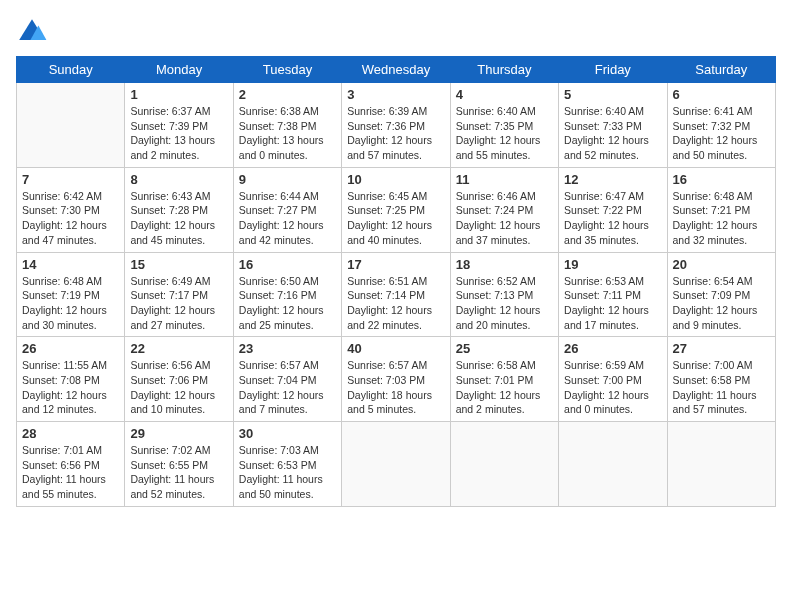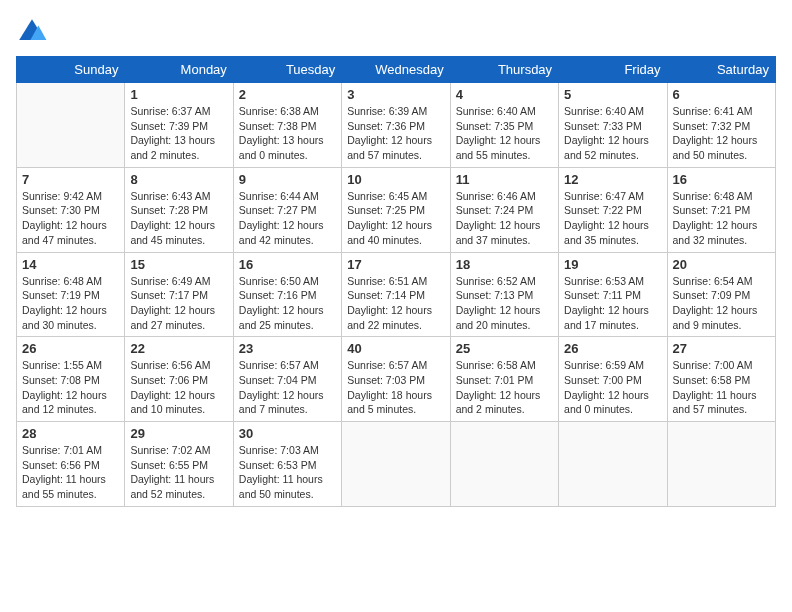--- a/index.html
+++ b/index.html
@@ -53,21 +53,21 @@
       color: #555;
     }
     .calendar {
       width: 100%;
       border-collapse: collapse;
       border: 1px solid #ccc;
     }
     .calendar th {
       background-color: #1565c0;
       color: #fff;
-      text-align: right;
+      text-align: center;
       padding: 5px 6px;
       font-size: 13px;
       font-weight: normal;
       border: 1px solid #1565c0;
     }
     .calendar td {
       border: 1px solid #ccc;
       vertical-align: top;
       padding: 4px 5px;
       width: 108px;
@@ -169,21 +169,21 @@
           <span>Sunrise: 6:41 AM</span><br>
           <span>Sunset: 7:32 PM</span><br>
           <span>Daylight: 12 hours and 50 minutes.</span>
         </div>
       </td>
       </tr>
       <tr>
         <td>
         <span class="day-number">7</span>
         <div class="cell-content">
-          <span>Sunrise: 9:42 AM</span><br>
+          <span>Sunrise: 6:42 AM</span><br>
           <span>Sunset: 7:30 PM</span><br>
           <span>Daylight: 12 hours and 47 minutes.</span>
         </div>
       </td>
         <td>
         <span class="day-number">8</span>
         <div class="cell-content">
           <span>Sunrise: 6:43 AM</span><br>
           <span>Sunset: 7:28 PM</span><br>
           <span>Daylight: 12 hours and 45 minutes.</span>
@@ -285,21 +285,21 @@
           <span>Sunrise: 6:54 AM</span><br>
           <span>Sunset: 7:09 PM</span><br>
           <span>Daylight: 12 hours and 9 minutes.</span>
         </div>
       </td>
       </tr>
       <tr>
         <td>
         <span class="day-number">26</span>
         <div class="cell-content">
-          <span>Sunrise: 1:55 AM</span><br>
+          <span>Sunrise: 11:55 AM</span><br>
           <span>Sunset: 7:08 PM</span><br>
           <span>Daylight: 12 hours and 12 minutes.</span>
         </div>
       </td>
         <td>
         <span class="day-number">22</span>
         <div class="cell-content">
           <span>Sunrise: 6:56 AM</span><br>
           <span>Sunset: 7:06 PM</span><br>
           <span>Daylight: 12 hours and 10 minutes.</span>

